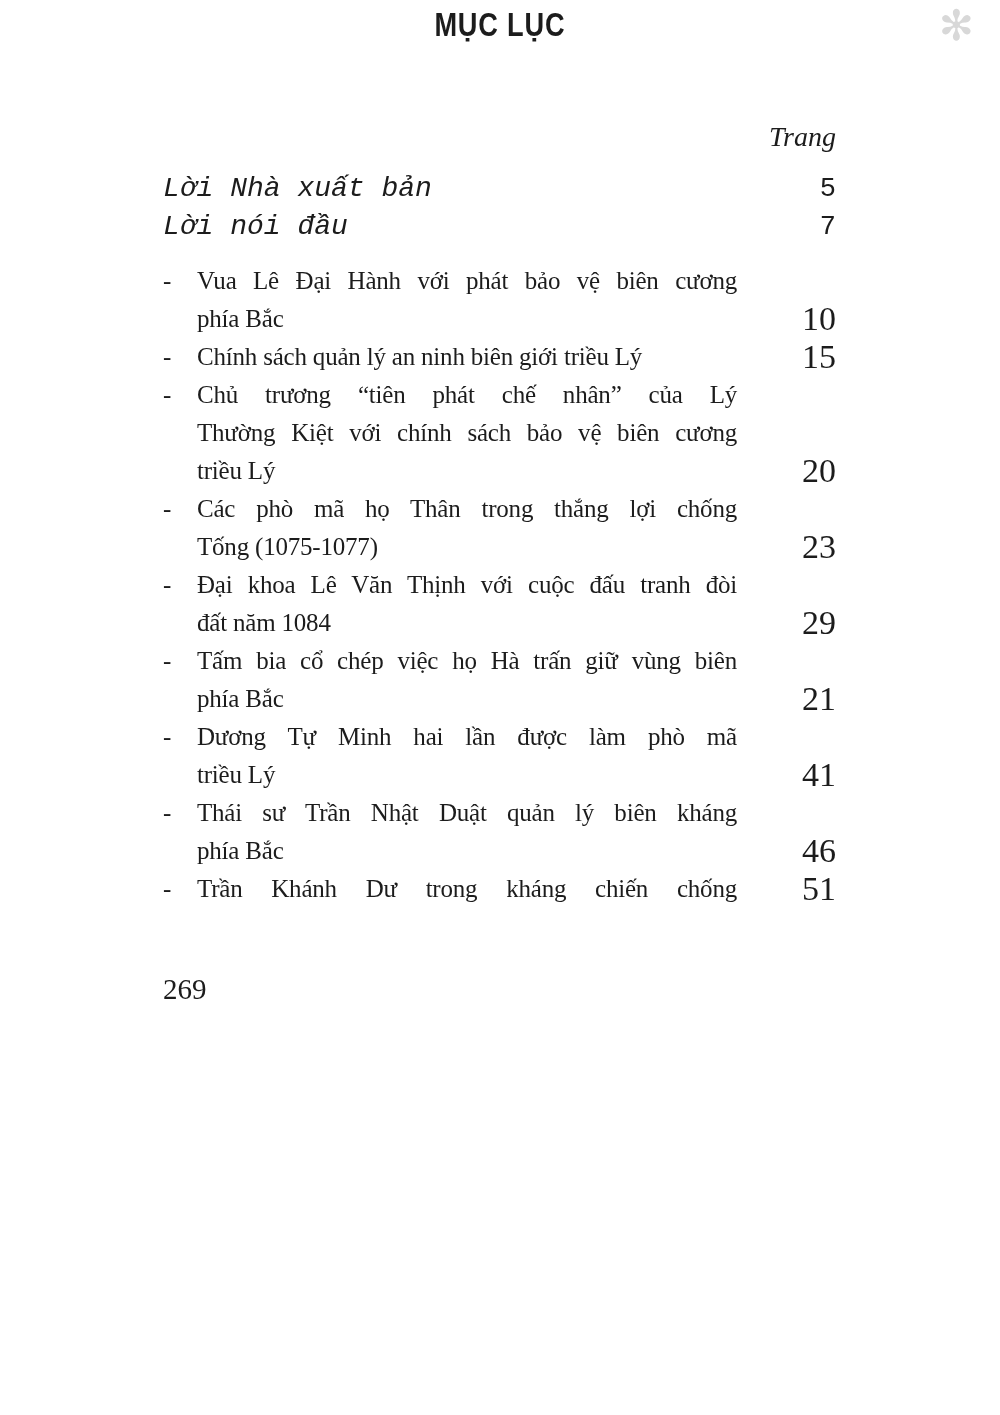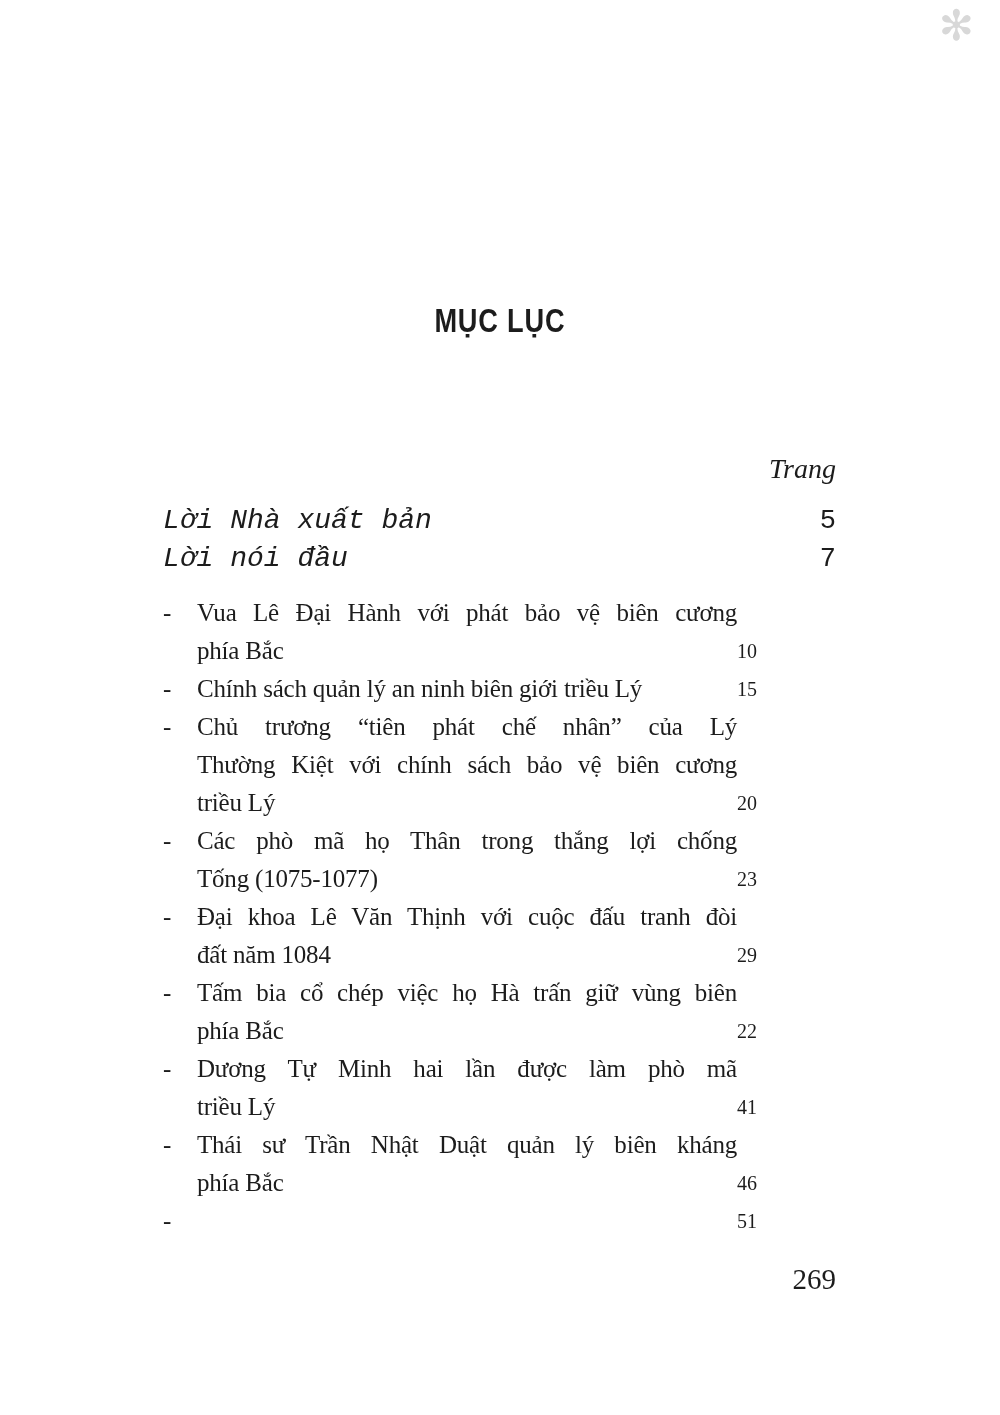--- a/index.html
+++ b/index.html
@@ -26,37 +26,36 @@
     color: var(--ornament-color);
     font-family: "DejaVu Sans", sans-serif;
   }
   .content {
     position: absolute;
     left: 163px;
     top: 0;
     width: 673px;
   }
   .title-wrap {
-    margin-top: 296px;
     text-align: center;
     height: 48px;
   }
   .title {
     display: inline-block;
     font-family: "Liberation Sans", sans-serif;
     font-weight: bold;
     font-size: 34px;
     line-height: 48px;
     letter-spacing: 1px;
     transform: scaleX(0.8);
     transform-origin: center;
     white-space: nowrap;
   }
   .col-header {
-    margin-top: 106px;
+    margin-top: 70px;
     text-align: right;
     font-style: italic;
     font-size: 28px;
     line-height: 38px;
   }
   .front-matter { margin-top: 14px; }
   .fm-row {
     display: flex;
     justify-content: space-between;
     font-style: italic;
@@ -75,28 +74,27 @@
   }
   .dash { width: 34px; }
   .etext { width: 540px; }
   .etext .line { text-align: left; }
   .etext .line.jl {
     text-align: justify;
     text-align-last: justify;
   }
   .enum {
     flex: 1;
-    text-align: left;
+    text-align: right;
     align-self: flex-end;
-    font-size: 20px;
+    font-size: 34px;
     letter-spacing: 0;
   }
   .folio {
-    margin-top: 20px;
-    text-align: right;
+    margin-top: 62px;
     font-size: 29px;
     line-height: 38px;
   }
 </style>
 </head>
 <body>
 
 <div class="page">
   <div class="ornament">✻</div>
 
@@ -164,21 +162,21 @@
           </div>
     <div class="enum">29</div>
   </div>
 
   <div class="entry">
     <div class="dash">-</div>
     <div class="etext">
             <div class="line jl">Tấm bia cổ chép việc họ Hà trấn giữ vùng biên</div>
             <div class="line">phía Bắc</div>
           </div>
-    <div class="enum">22</div>
+    <div class="enum">21</div>
   </div>
 
   <div class="entry">
     <div class="dash">-</div>
     <div class="etext">
             <div class="line jl">Dương Tự Minh hai lần được làm phò mã</div>
             <div class="line">triều Lý</div>
           </div>
     <div class="enum">41</div>
   </div>
@@ -188,20 +186,21 @@
     <div class="etext">
             <div class="line jl">Thái sư Trần Nhật Duật quản lý biên kháng</div>
             <div class="line">phía Bắc</div>
           </div>
     <div class="enum">46</div>
   </div>
 
   <div class="entry">
     <div class="dash">-</div>
     <div class="etext">
+            <div class="line jl">Trần Khánh Dư trong kháng chiến chống</div>
           </div>
     <div class="enum">51</div>
   </div>
 </div>
 
     <div class="folio">269</div>
   </div>
 </div>
 
 </body></html>

